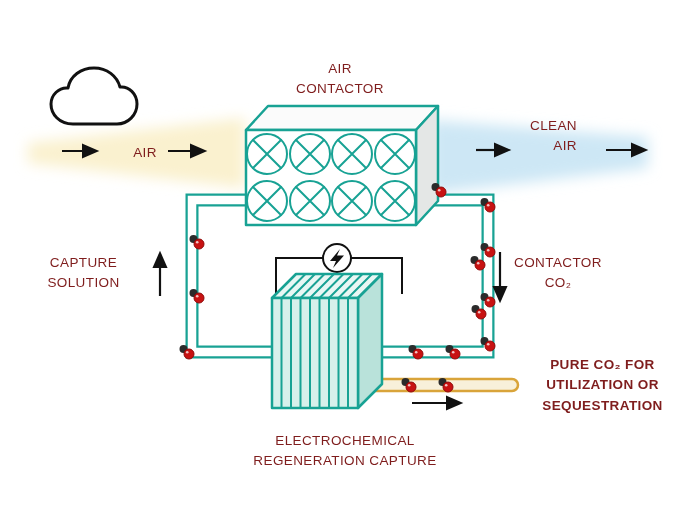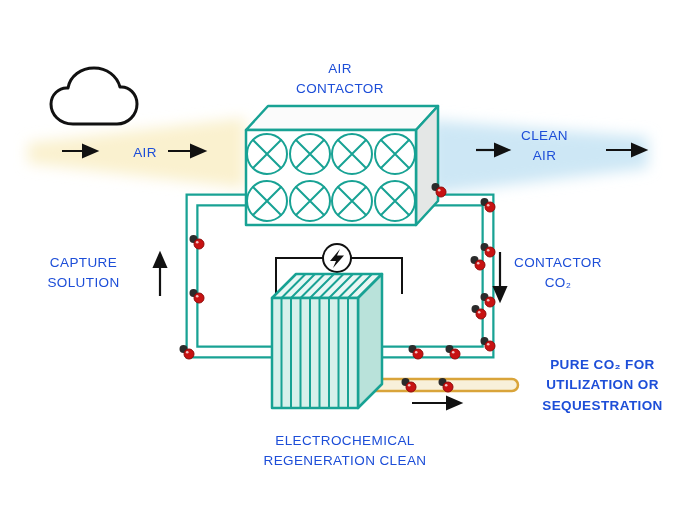--- a/index.html
+++ b/index.html
@@ -2,21 +2,21 @@
 <html><head>
 <meta charset="utf-8">
 <style>
   html,body{margin:0;padding:0;background:#fff;}
   .canvas{
     position:relative;width:700px;height:525px;background:#ffffff;
     font-family:"Liberation Sans",sans-serif;overflow:hidden;
   }
   .canvas svg{position:absolute;left:0;top:0;}
   .label{
-    position:absolute;white-space:pre-line;color:#1d4ed8;
+    position:absolute;white-space:pre-line;color:#7f1d1d;
     font-size:13.5px;letter-spacing:.4px;line-height:1.5;text-align:center;
   }
   .pipe-outer{fill:none;stroke:#18a294;stroke-width:13;}
   .pipe-inner{fill:none;stroke:#ffffff;stroke-width:8.5;}
   .teal-stroke{stroke:#18a294;stroke-width:2.5;stroke-linejoin:round;}
   .fan circle{fill:#ffffff;stroke:#18a294;stroke-width:2;}
   .fan path{stroke:#18a294;stroke-width:2;fill:none;stroke-linecap:round;}
   .stripes{stroke:#18a294;stroke-width:2;fill:none;}
   .wire{stroke:#111111;stroke-width:2;fill:none;}
   .flow-arrow{stroke:#111111;stroke-width:2.2;}
@@ -134,29 +134,29 @@
       <line class="flow-arrow" x1="500" y1="252" x2="500" y2="300" marker-end="url(#ah)"></line>
       <line class="flow-arrow" x1="412" y1="403" x2="460" y2="403" marker-end="url(#ah)"></line>
     </g>
   </svg>
 
   <div class="label" style="left:260px;top:59px;width:160px;">AIR
 CONTACTOR</div>
 
   <div class="label" style="left:115px;top:143px;width:60px;">AIR</div>
 
-  <div class="label" style="left:512px;top:126px;width:65px;">CLEAN
+  <div class="label" style="left:512px;top:116px;width:65px;text-align:right;">CLEAN
 AIR</div>
 
   <div class="label" style="left:36px;top:253px;width:95px;">CAPTURE
 SOLUTION</div>
 
   <div class="label" style="left:508px;top:253px;width:100px;">CONTACTOR
 CO₂</div>
 
   <div class="label" style="left:530px;top:355px;width:145px;font-weight:bold;">PURE CO₂ FOR
 UTILIZATION OR
 SEQUESTRATION</div>
 
   <div class="label" style="left:230px;top:431px;width:230px;">ELECTROCHEMICAL
-REGENERATION CLEAN</div>
+REGENERATION CAPTURE</div>
 
 </div>
 
 </body></html>

